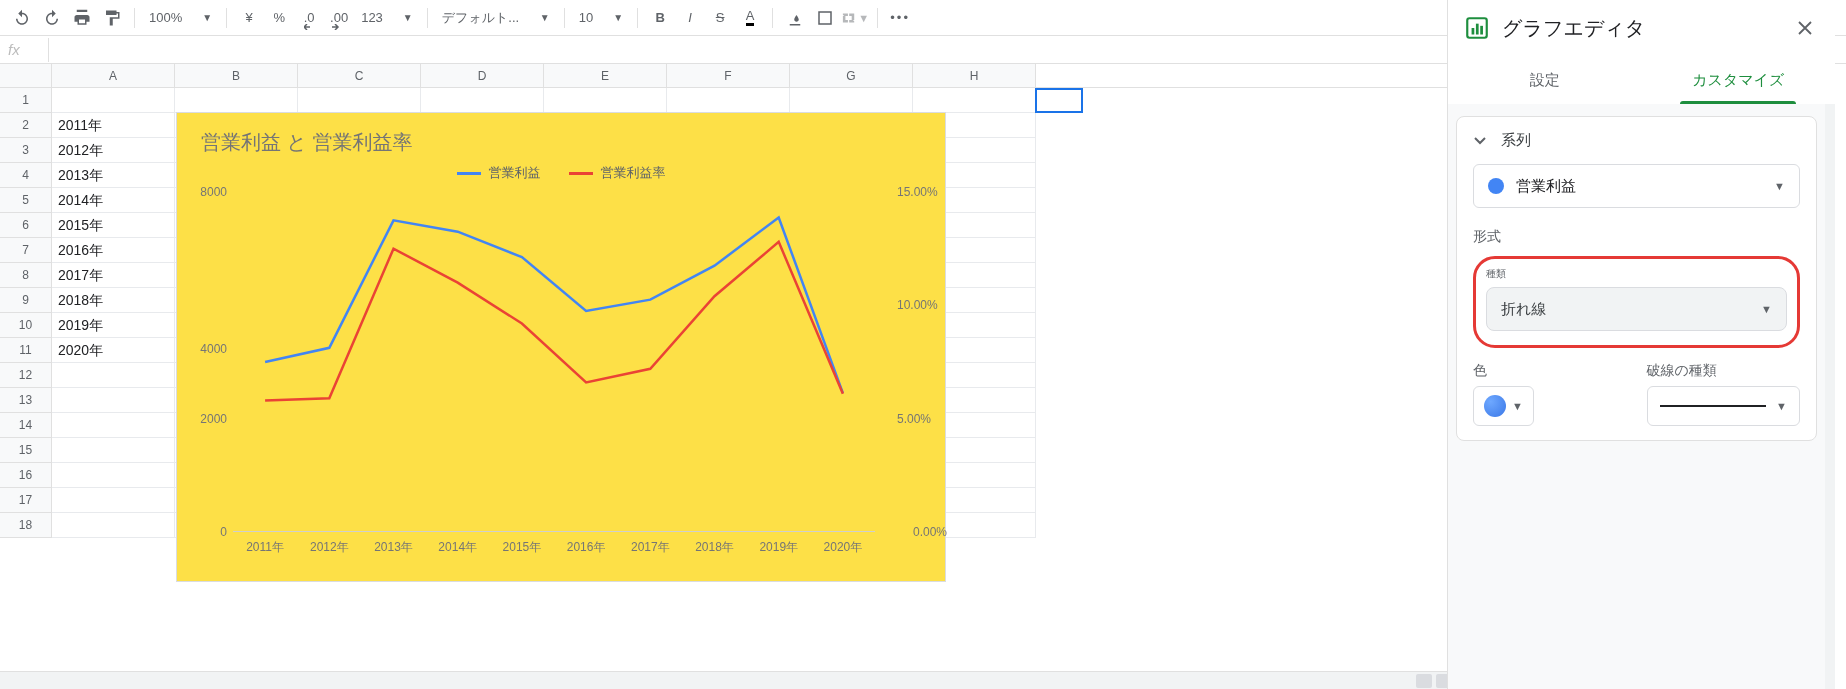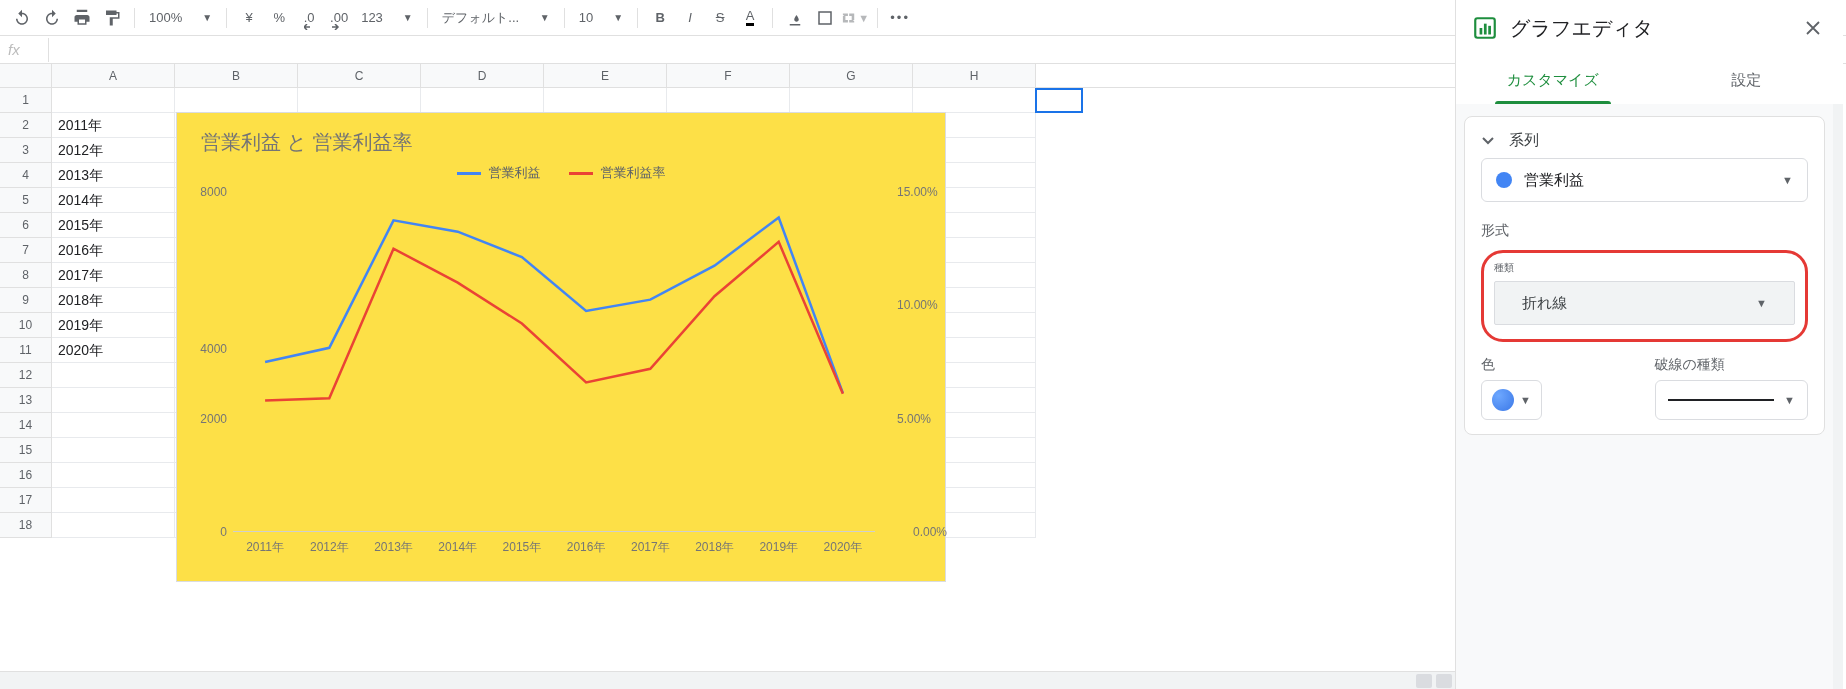--- a/index.html
+++ b/index.html
@@ -40,38 +40,38 @@
   .y-left, .y-right { position:absolute; width:48px; top:0; height:100%; font-size:12px; color:#757575; }
   .y-left { left:-54px; text-align:right; }
   .y-right { right:-70px; text-align:left; }
   .y-tick { position:absolute; width:100%; transform:translateY(-50%); }
   .x-axis { position:absolute; left:0; right:0; bottom:-24px; display:flex; font-size:12px; color:#757575; }
   .x-tick { flex:1; text-align:center; }
   .baseline { position:absolute; left:0; right:0; bottom:0; height:1px; background:#cfcfcf; }
   .plot svg { position:absolute; top:0; left:0; width:100%; height:100%; overflow:visible; }
 
   
-  .sidebar { position:absolute; top:0; right:3px; width:388px; height:100%; border-left:1px solid #e0e0e0; background:#fff; display:flex; flex-direction:column;justify-content:center; }
+  .sidebar { position:absolute; top:0; right:11px; width:388px; height:100%; border-left:1px solid #e0e0e0; background:#fff; display:flex; flex-direction:column;justify-content:center; }
   .sb-header { height:56px; display:flex; align-items:center; padding:0 16px; gap:12px; }
   .sb-title { font-size:20px; color:#202124; flex:1; }
   .sb-close { font-size:20px; color:#5f6368; cursor:pointer; padding:6px; }
   .sb-tabs { display:flex; height:48px; }
   .sb-tab { flex:1; display:flex; align-items:center; justify-content:center; font-size:15px; color:#5f6368; cursor:pointer; position:relative; }
   .sb-tab.active { color:#1e8e3e; font-weight:500; }
   .sb-tab.active::after { content:""; position:absolute; left:20%; right:20%; bottom:0; height:3px; background:#1e8e3e; border-radius:3px 3px 0 0; }
   .sb-body { flex:1; overflow:auto; background:#f8f9fa; padding:12px 8px; }
   .sb-panel { background:#fff; border:1px solid #e0e0e0; border-radius:8px; padding:14px 16px; }
-  .sb-section-head { display:flex; align-items:center; gap:14px; font-size:15px; color:#3c4043; margin-bottom:8px; cursor:pointer; }
+  .sb-section-head { display:flex; align-items:center; gap:14px; font-size:15px; color:#3c4043; margin-bottom:14px; cursor:pointer; }
   .series-select { display:flex; align-items:center; gap:12px; border:1px solid #dadce0; border-radius:6px; height:44px; padding:0 14px; cursor:pointer; }
   .series-dot { width:16px; height:16px; border-radius:50%; background:#4285f4; }
   .series-name { flex:1; font-size:15px; }
   .caret { font-size:11px; color:#5f6368; }
   .sb-label { font-size:14px; color:#5f6368; margin:20px 0 6px; }
   .red-box { border:3px solid #e53935; border-radius:22px; padding:8px 10px 14px; margin-top:10px; }
-  .type-select { display:flex; align-items:center; background:#f1f3f4; border:1px solid #dadce0; border-radius:2px; height:44px; padding:0 27px; cursor:pointer; margin-top:6px; }
+  .type-select { display:flex; align-items:center; background:#f1f3f4; border:1px solid #dadce0; border-radius:8px; height:44px; padding:0 14px; cursor:pointer; margin-top:6px; }
   .type-select .val { flex:1; font-size:15px; color:#3c4043; }
   .row2 { display:flex; gap:20px; margin-top:14px; }
   .col2 { flex:1; }
   .color-pick { display:inline-flex; align-items:center; gap:6px; border:1px solid #dadce0; border-radius:6px; height:40px; padding:0 10px; cursor:pointer; }
   .color-swatch { width:22px; height:22px; border-radius:50%; background:radial-gradient(circle at 30% 30%, #6ea8ff, #3b78e7); }
   .dash-pick { display:flex; align-items:center; gap:10px; border:1px solid #dadce0; border-radius:6px; height:40px; padding:0 12px; cursor:pointer; }
   .dash-sample { flex:1; height:2px; background:#202124; }
 
   
   .h-scroll { position:absolute; left:0; right:0; bottom:0; height:18px; background:#f1f3f4; border-top:1px solid #e0e0e0; display:flex; align-items:center; justify-content:flex-end; padding-right:6px; gap:4px; }
@@ -463,25 +463,25 @@
         <rect x="15" y="10" width="2.5" height="8" fill="#1e8e3e"></rect>
       </svg>
     <span class="sb-title">グラフエディタ</span>
     <span class="sb-close">
       <svg width="16" height="16" viewBox="0 0 16 16">
           <path stroke="#5f6368" stroke-width="1.8" d="M2 2l12 12M14 2L2 14"></path>
         </svg>
     </span>
   </div>
   <div class="sb-tabs">
+    <div class="sb-tab">
+        <span>設定</span>
+      </div>
     <div class="sb-tab active">
         <span>カスタマイズ</span>
-      </div>
-    <div class="sb-tab">
-        <span>設定</span>
       </div>
   </div>
   <div class="sb-wrap">
     <div class="sb-body">
       <div class="sb-panel">
         <div class="sb-section-head">
           <svg width="14" height="14" viewBox="0 0 14 14">
               <path d="M2 4l5 5 5-5" stroke="#5f6368" stroke-width="2" fill="none"></path>
             </svg>
           <span>系列</span>

